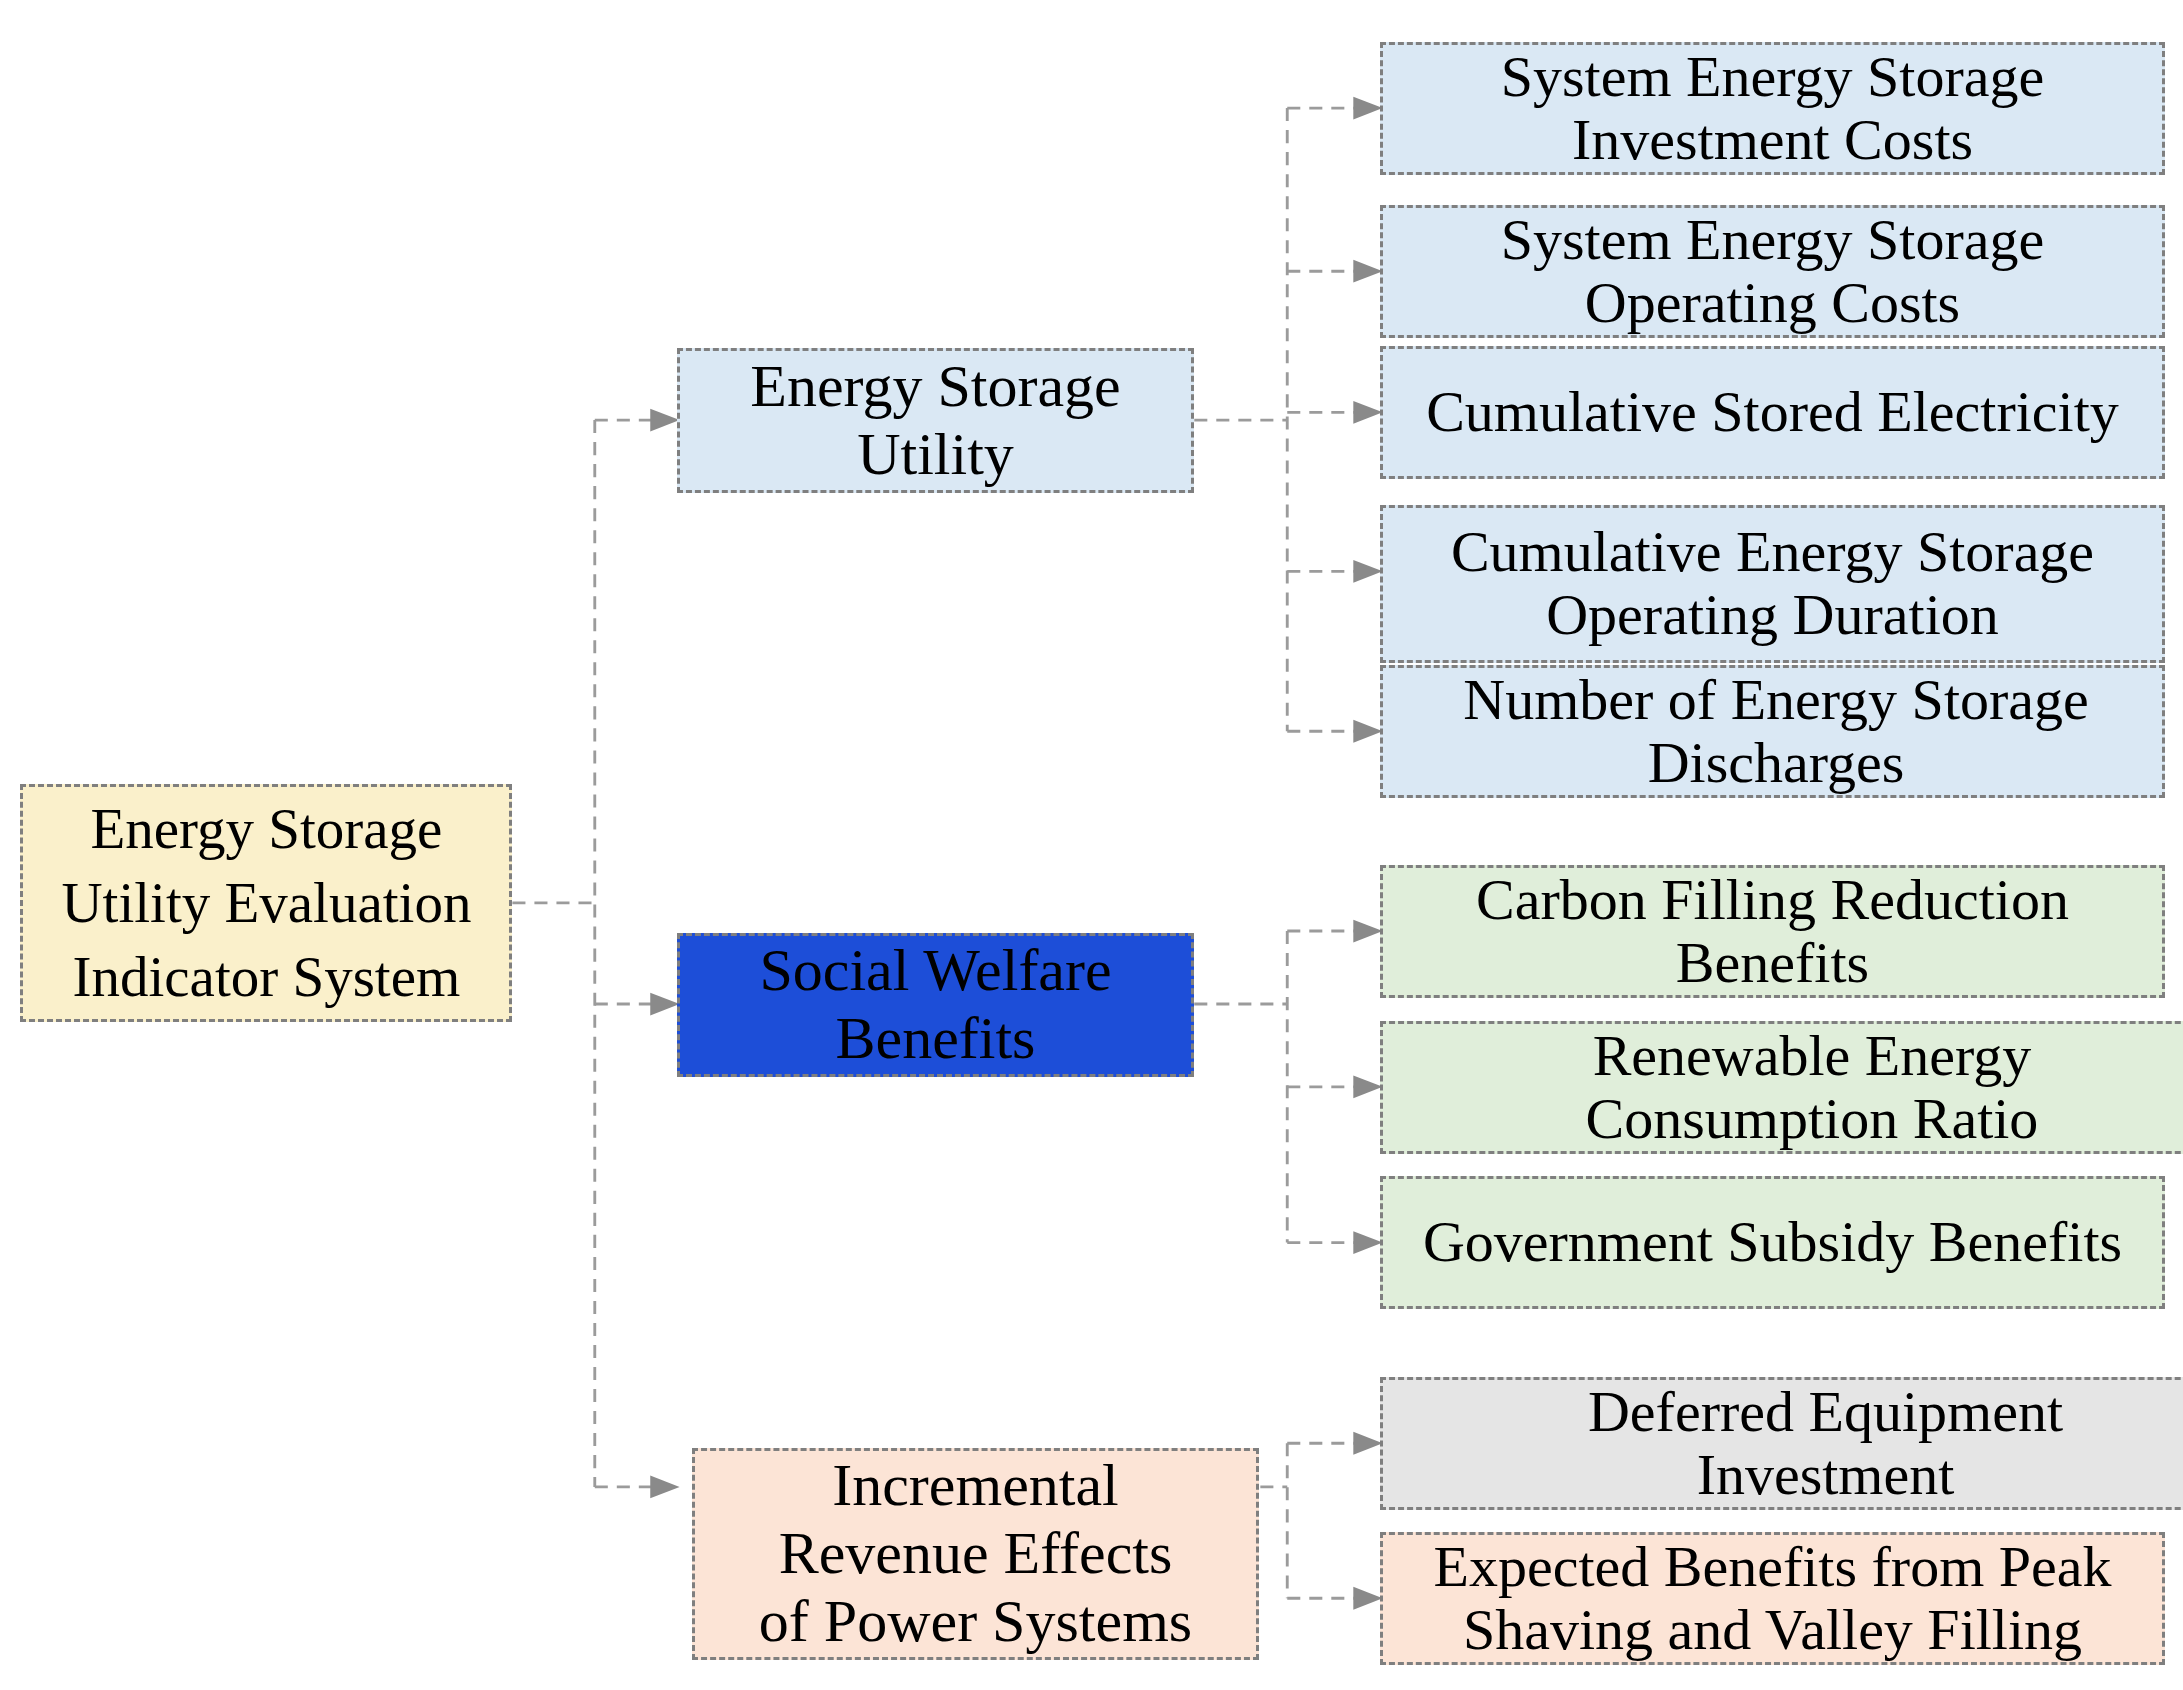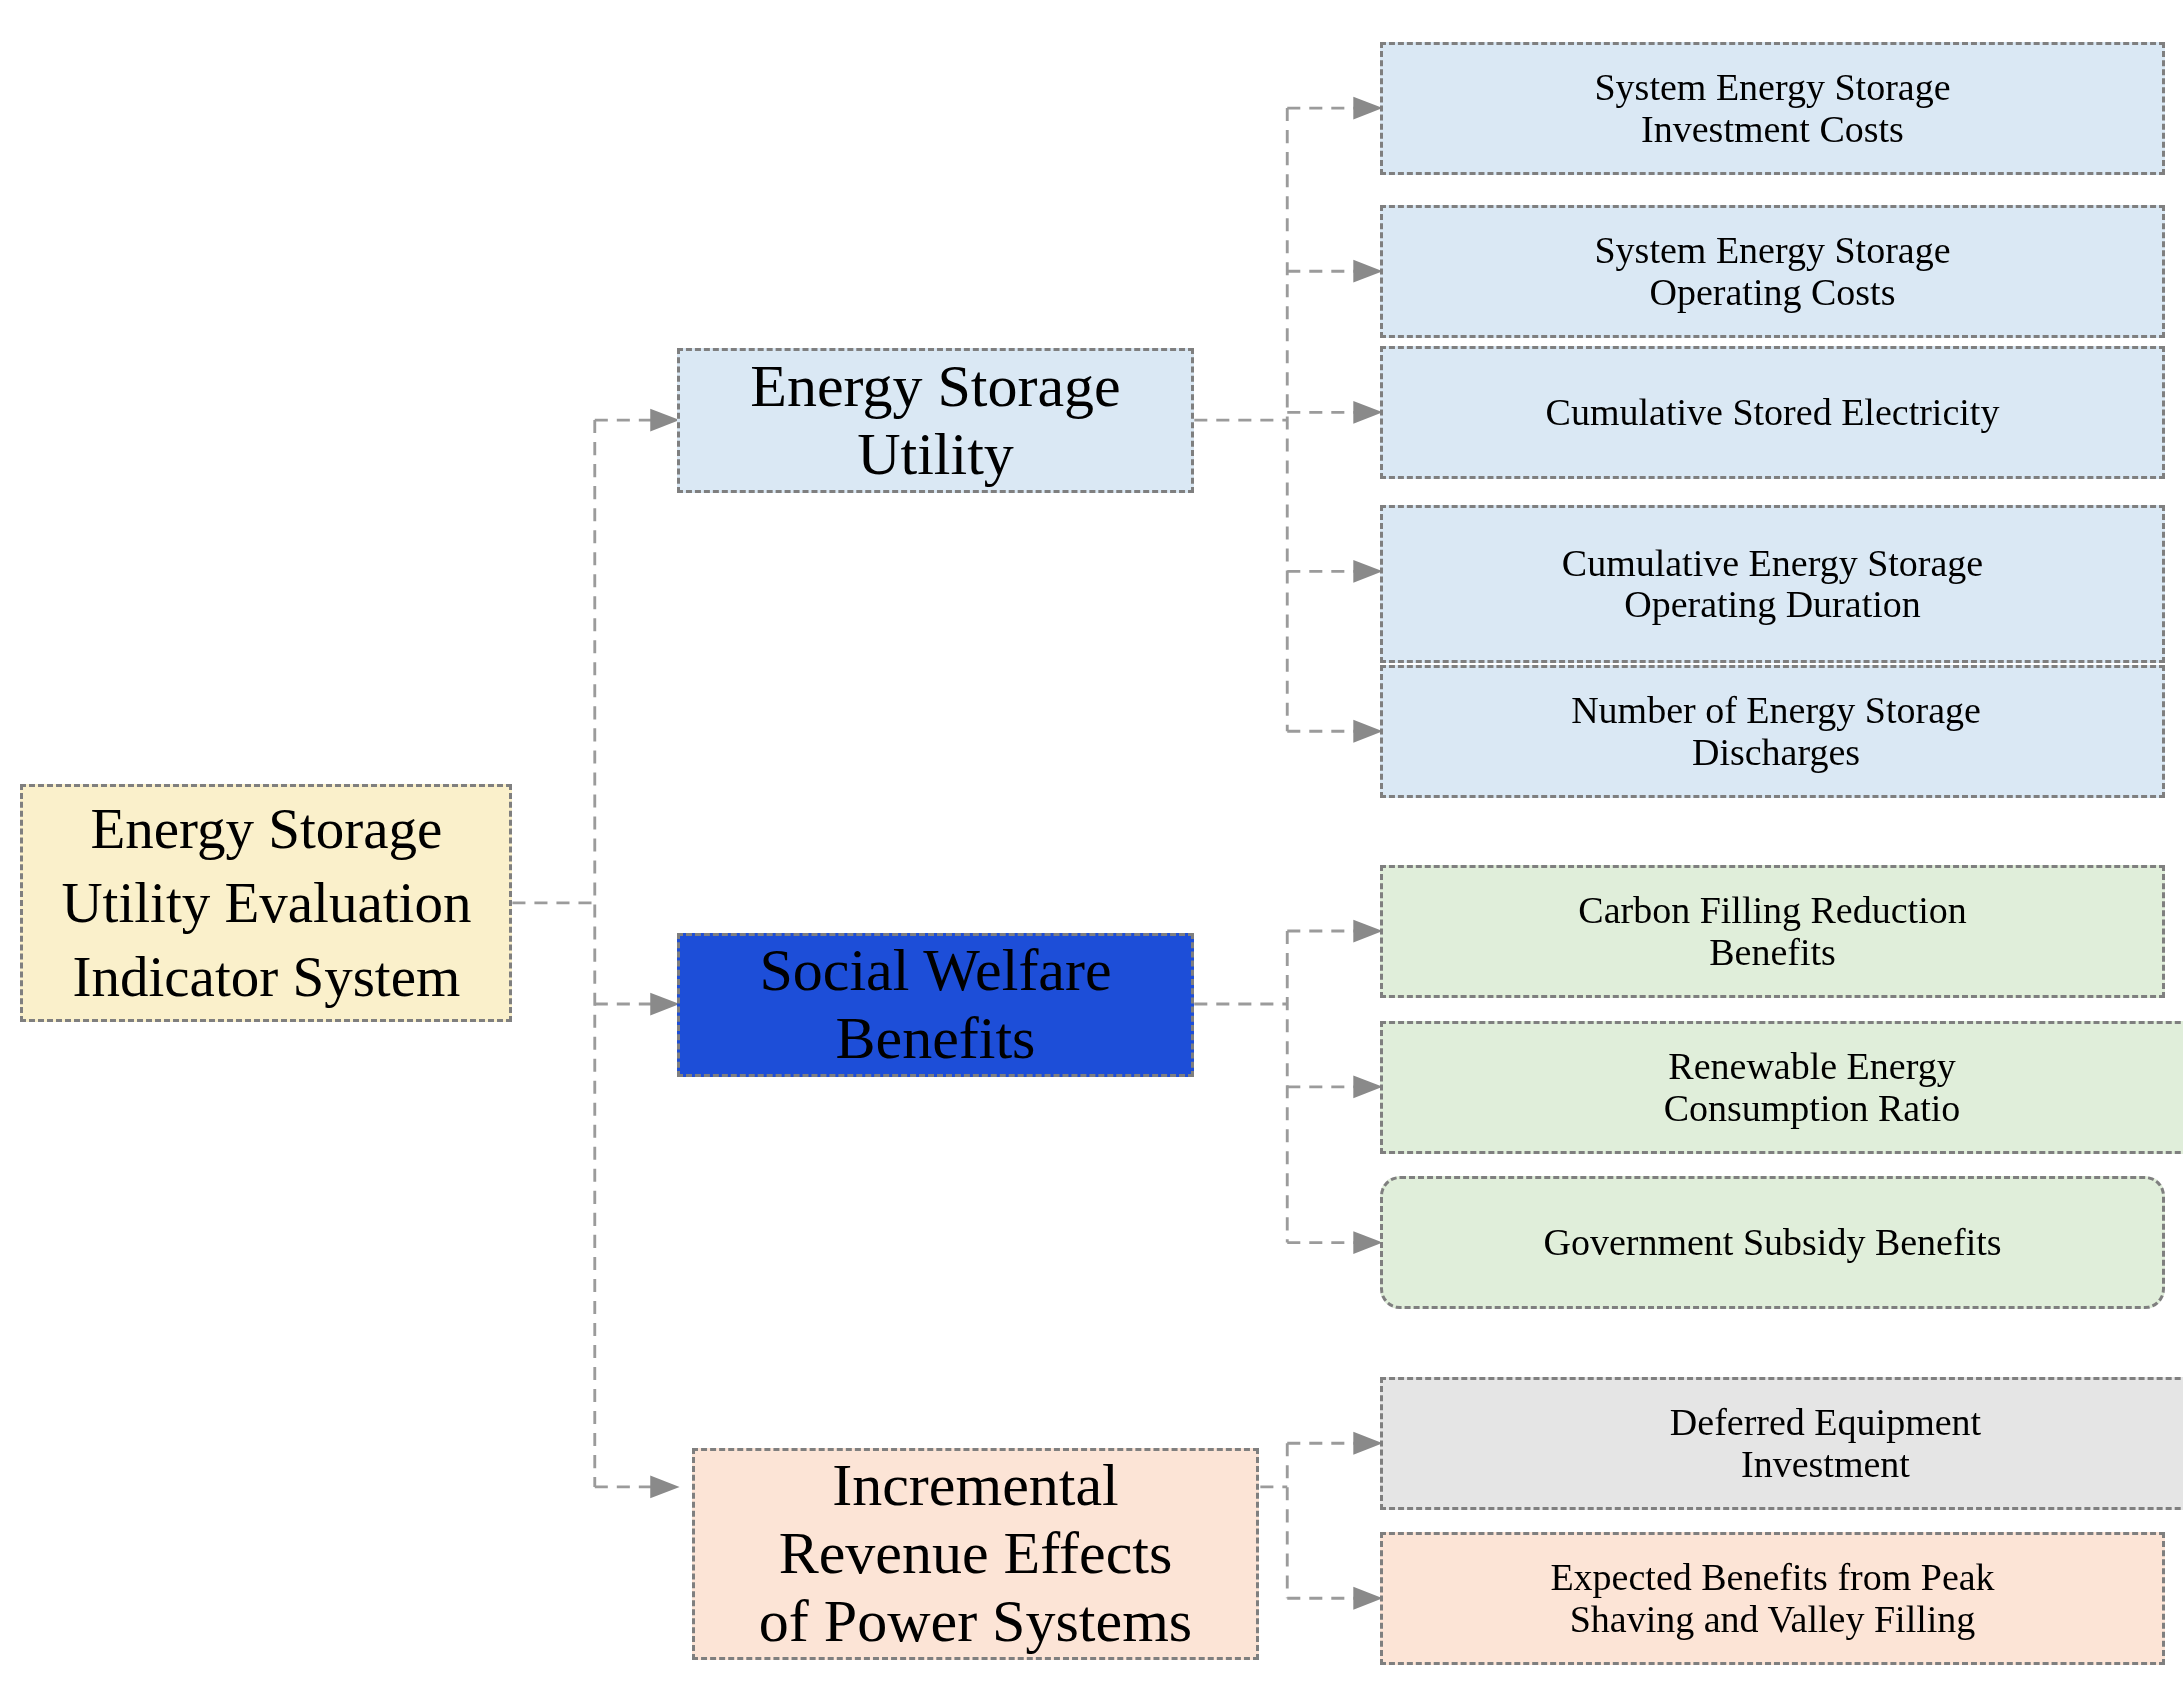--- a/index.html
+++ b/index.html
@@ -41,21 +41,21 @@
   }
   .node.root{
     font-size:57px;
     line-height:1.3;
   }
   .node.branch{
     font-size:60px;
     line-height:1.13;
   }
   .node.leaf{
-    font-size:38px;
+    font-size:58px;
     line-height:1.08;
   }
 </style>
 </head>
 <body>
 
 <div class="canvas">
 
   <svg id="wires" viewBox="0 0 2676 2072" xmlns="http://www.w3.org/2000/svg">
       <line x1="628" y1="1107" x2="729" y2="1107" class="wire"></line>
@@ -121,21 +121,21 @@
 
   <div class="node leaf" id="n-u4" style="left: 1380px; top: 665px; width: 785px; height: 133px; background: rgb(218, 232, 244); padding-left: 12px;">Number of Energy Storage
 Discharges</div>
 
   <div class="node leaf" id="n-s0" style="left: 1380px; top: 865px; width: 785px; height: 133px; background: rgb(224, 238, 218);">Carbon Filling Reduction
 Benefits</div>
 
   <div class="node leaf" id="n-s1" style="left: 1380px; top: 1021px; width: 864px; height: 133px; background: rgb(224, 238, 218);">Renewable Energy
 Consumption Ratio</div>
 
-  <div class="node leaf" id="n-s2" style="left: 1380px; top: 1176px; width: 785px; height: 133px; background: rgb(224, 238, 218); border-radius: 20px;">Government Subsidy Benefits</div>
+  <div class="node leaf" id="n-s2" style="left: 1380px; top: 1176px; width: 785px; height: 133px; background: rgb(224, 238, 218);">Government Subsidy Benefits</div>
 
   <div class="node leaf" id="n-i0" style="left: 1380px; top: 1377px; width: 891px; height: 133px; background: #e5e5e5;">Deferred Equipment
 Investment</div>
 
   <div class="node leaf" id="n-i1" style="left: 1380px; top: 1532px; width: 785px; height: 133px; background: rgb(252, 228, 214);">Expected Benefits from Peak
 Shaving and Valley Filling</div>
 
 </div>
 
 

